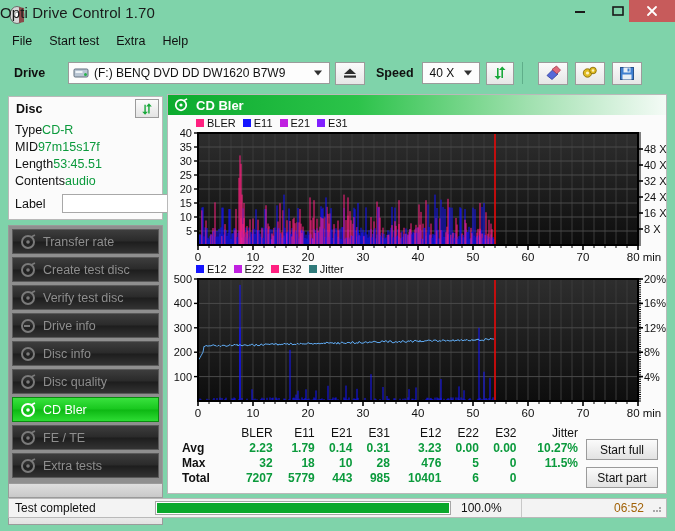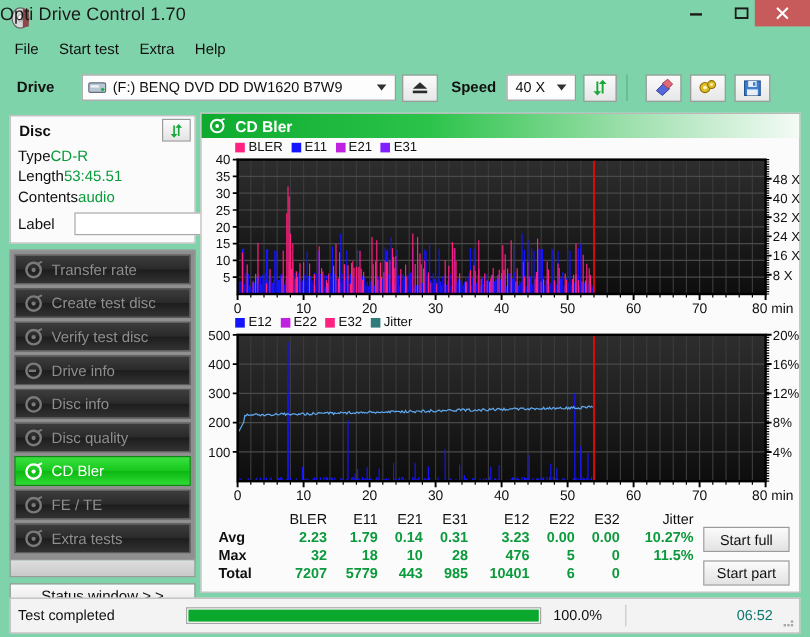--- a/index.html
+++ b/index.html
@@ -198,36 +198,36 @@
     position: absolute; left: 418px; width: 72px; height: 21px;
     background: linear-gradient(#fbfbfb,#e2e2e2); border: 1px solid #9b9b9b;
     display: flex; align-items: center; justify-content: center;
     font-size: 12px; color: #101010;
   }
   #btn-start-full { top: 344px; }
   #btn-start-part { top: 372px; }
 
   
   #statusbar {
-    position: absolute; left: 8px; top: 498px; width: 659px; height: 30px;
+    position: absolute; left: 8px; top: 498px; width: 659px; height: 20px;
     background: #f3f3f3; border: 1px solid #b9b9b9;
     display: flex; align-items: center;
   }
   #status-text { margin-left: 6px; font-size: 12px; color: #101010; width: 140px; }
   #progress-outer {
     width: 296px; height: 14px; background: #ffffff; border: 1px solid #a6a6a6;
     padding: 1px;
   }
   #progress-fill { height: 100%; background: #0aa82c; }
   #progress-pct {
     margin-left: 10px; width: 60px; font-size: 12px; color: #101010;
   }
   #status-sep { width: 1px; height: 18px; background: #c8c8c8; }
   #status-time {
-    margin-left: auto; margin-right: 22px; font-size: 12px; color: #0f766e; text-align: right;
+    margin-left: auto; margin-right: 22px; font-size: 12px; color: #a16207; text-align: right;
   }
   #grip { position: absolute; right: 3px; bottom: 3px; }
 </style>
 </head>
 <body>
 
 <div id="app">
 
   <div id="titlebar">
     <div id="title-icon">
@@ -333,20 +333,24 @@
           <path d="M5 3 L5 11 L2.5 11 L5.8 14.5 L9 11 L6.6 11 L6.6 3 Z" fill="#18a83a"></path>
           <path d="M11 13 L11 5 L13.5 5 L10.2 1.5 L7 5 L9.4 5 L9.4 13 Z" fill="#18a83a"></path>
         </svg>
       </div>
     </div>
 
     <div id="disc-box">
       <div class="disc-row">
         <span class="disc-key">Type</span>
         <span class="disc-val">CD-R</span>
+      </div>
+      <div class="disc-row">
+        <span class="disc-key">MID</span>
+        <span class="disc-val">97m15s17f</span>
       </div>
       <div class="disc-row">
         <span class="disc-key">Length</span>
         <span class="disc-val">53:45.51</span>
       </div>
       <div class="disc-row">
         <span class="disc-key">Contents</span>
         <span class="disc-val">audio</span>
       </div>
 

